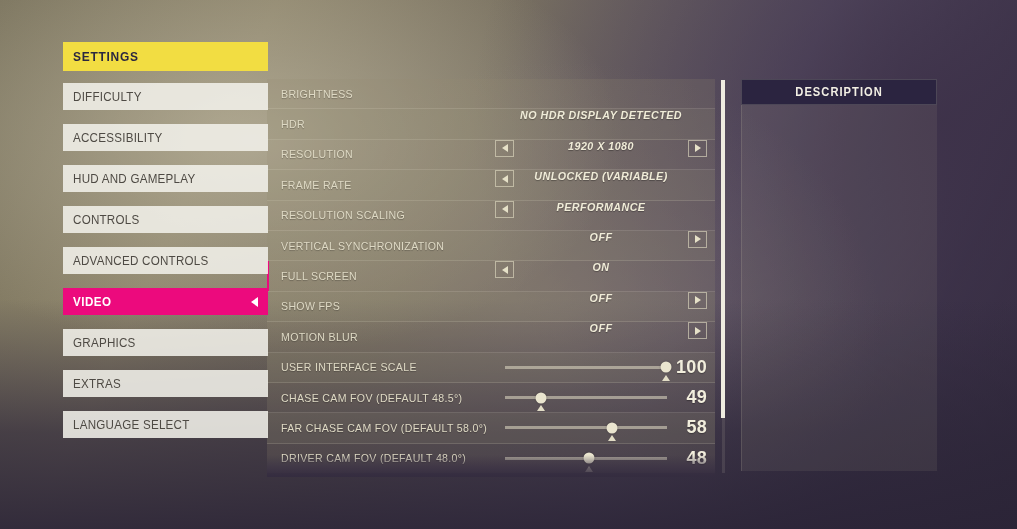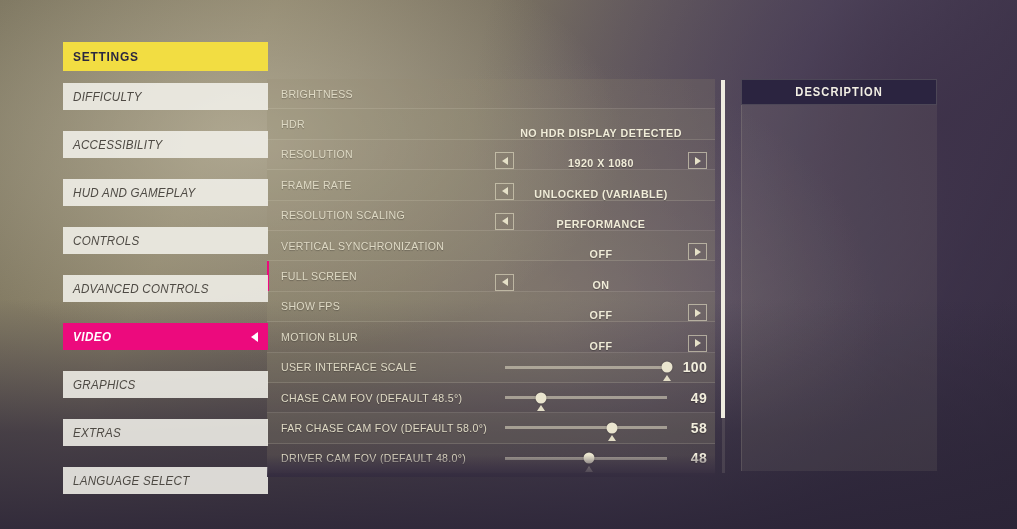--- a/index.html
+++ b/index.html
@@ -51,27 +51,26 @@
     font-size: 13px;
     font-weight: bold;
     letter-spacing: 0.8px;
     font-stretch: condensed;
     transform: scaleX(0.92);
     transform-origin: left center;
   }
   .side-item {
     height: 27px;
     background: rgba(241,240,233,0.88);
-    margin-bottom: 21px;
+    margin-bottom: 14px;
     display: flex;
     align-items: center;
     padding-left: 10px;
     padding-right: 8px;
     position: relative;
-    font-style: italic;
   }
   .side-item span.lbl {
     color: #4e4a44;
     font-size: 12.5px;
     letter-spacing: 0.25px;
     transform: scaleX(0.93);
     transform-origin: left center;
     white-space: nowrap;
   }
   .side-item.active {
@@ -132,21 +131,22 @@
     background:#ec0a7d;
   }
 
   
   .ctrl {
     position: absolute;
     left: 228px;
     right: 8px;
     top: 0; bottom: 0;
     display: flex;
-    align-items: flex-end;
+    align-items: flex-start;
+    font-style: italic;
   }
   .arrow-btn {
     width: 19px; height: 17px;
     border: 1px solid rgba(226,221,196,0.62);
     display: flex; align-items: center; justify-content: center;
     flex: 0 0 auto;
   }
   .arrow-btn i {
     display:block;
     width:0; height:0;
@@ -200,21 +200,21 @@
     width: 0; height: 0;
     border-left: 4px solid transparent;
     border-right: 4px solid transparent;
     border-bottom: 6px solid #e2ddc6;
     transform: translateX(-50%);
   }
   .snum {
     flex: 0 0 30px;
     text-align: right;
     color: #f2eedd;
-    font-size: 14px;
+    font-size: 18px;
     font-weight: bold;
     letter-spacing: 0.3px;
     text-shadow: 0 1px 1px rgba(0,0,0,0.3);
   }
 
   
   #panel-fade {
     position: absolute;
     left: 267px;
     width: 448px;

